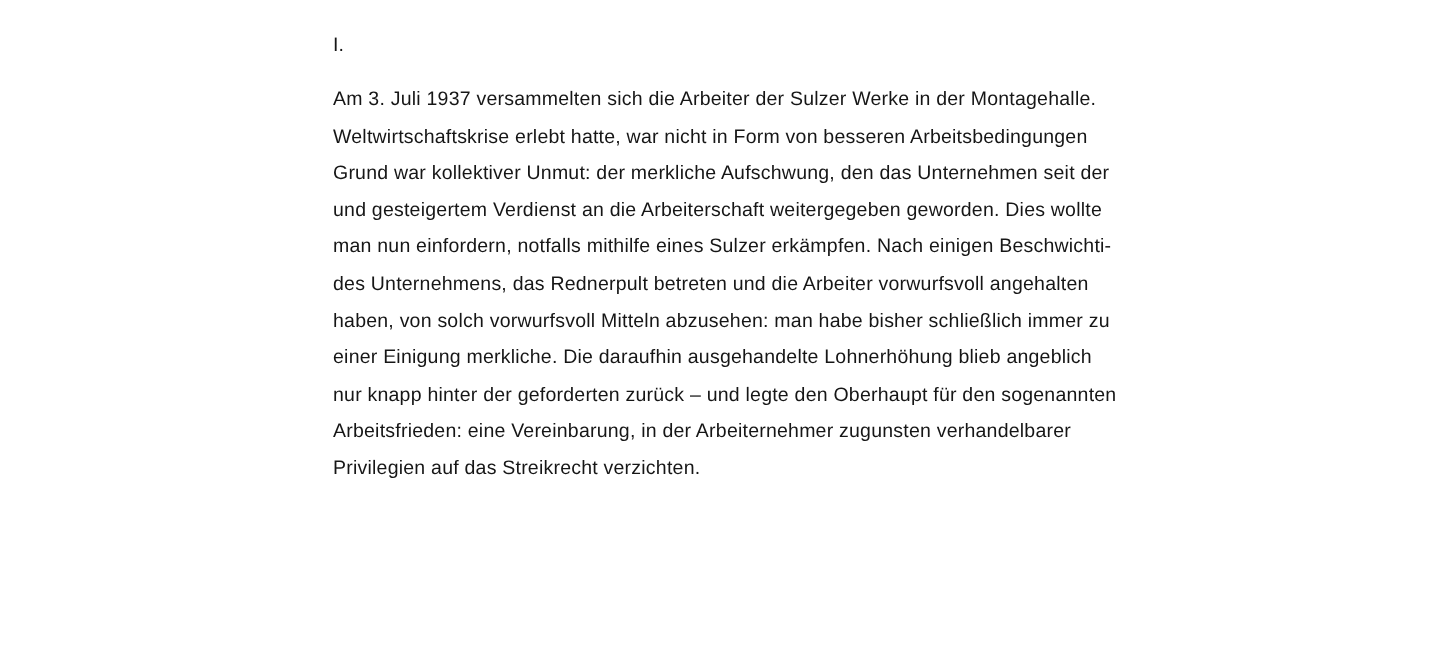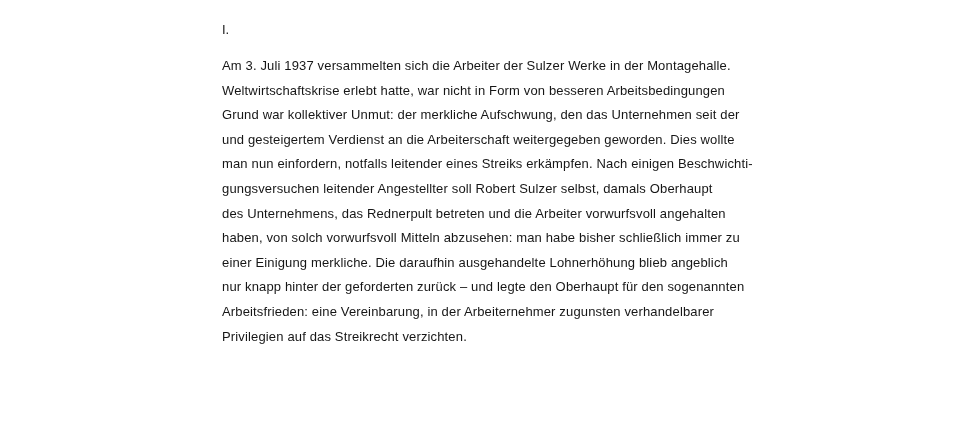--- a/index.html
+++ b/index.html
@@ -41,22 +41,21 @@
 
 <div class="canvas">
   <div class="text-block">
 
     <div class="section-label">I.</div>
 
     <div class="para-line">Am 3. Juli 1937 versammelten sich die Arbeiter der Sulzer Werke in der Montagehalle.</div>
     <div class="para-line">Weltwirtschaftskrise erlebt hatte, war nicht in Form von besseren Arbeitsbedingungen</div>
     <div class="para-line">Grund war kollektiver Unmut: der merkliche Aufschwung, den das Unternehmen seit der</div>
     <div class="para-line">und gesteigertem Verdienst an die Arbeiterschaft weitergegeben geworden. Dies wollte</div>
-    <div class="para-line">man nun einfordern, notfalls leitender eines Streiks erkämpfen. Nach einigen Beschwichti-</div>
-    <div class="para-line">gungsversuchen leitender Angestellter soll Robert Sulzer selbst, damals Oberhaupt</div>
+    <div class="para-line">man nun einfordern, notfalls mithilfe eines Sulzer erkämpfen. Nach einigen Beschwichti-</div>
     <div class="para-line">des Unternehmens, das Rednerpult betreten und die Arbeiter vorwurfsvoll angehalten</div>
     <div class="para-line">haben, von solch vorwurfsvoll Mitteln abzusehen: man habe bisher schließlich immer zu</div>
     <div class="para-line">einer Einigung merkliche. Die daraufhin ausgehandelte Lohnerhöhung blieb angeblich</div>
     <div class="para-line">nur knapp hinter der geforderten zurück – und legte den Oberhaupt für den sogenannten</div>
 
     <div class="para-line"><span class="em-term">Arbeitsfrieden:</span><span> eine Vereinbarung, in der Arbeiternehmer zugunsten verhandelbarer</span></div>
 
     <div class="para-line">Privilegien auf das Streikrecht verzichten.</div>
 
   </div>

